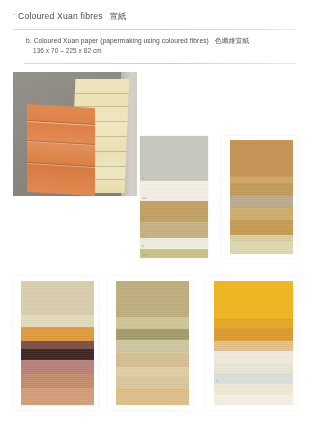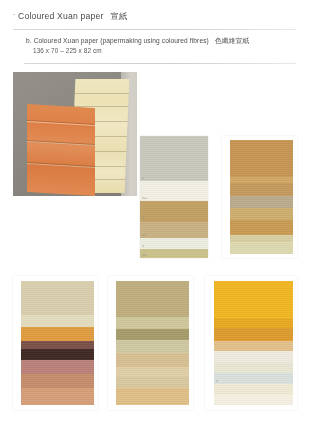--- a/index.html
+++ b/index.html
@@ -117,21 +117,21 @@
   #sheet-e{left:205px;top:276px;width:92px;height:134px;
     box-shadow:0 0 2px rgba(0,0,0,.10);}
   #sheet-e .paper{left:9px;top:5px;right:4px;bottom:5px;}
 </style>
 </head>
 <body>
 
 <div class="page">
 
   <div class="hdr-title">
-    <span class="bullet">·</span><span>Coloured Xuan paper</span><span class="cjk">宣紙</span>
+    <span class="bullet">·</span><span>Coloured Xuan fibres</span><span class="cjk">宣紙</span>
   </div>
   <div class="rule rule-top"></div>
 
   <div class="sub-line1">
     <span>b. Coloured Xuan paper (papermaking using coloured fibres)</span><span class="cjk">色纖維宣紙</span>
   </div>
   <div class="sub-line2">136 x 70 – 225 x 82 cm</div>
   <div class="rule rule-bot"></div>
 
   <div class="photo">

